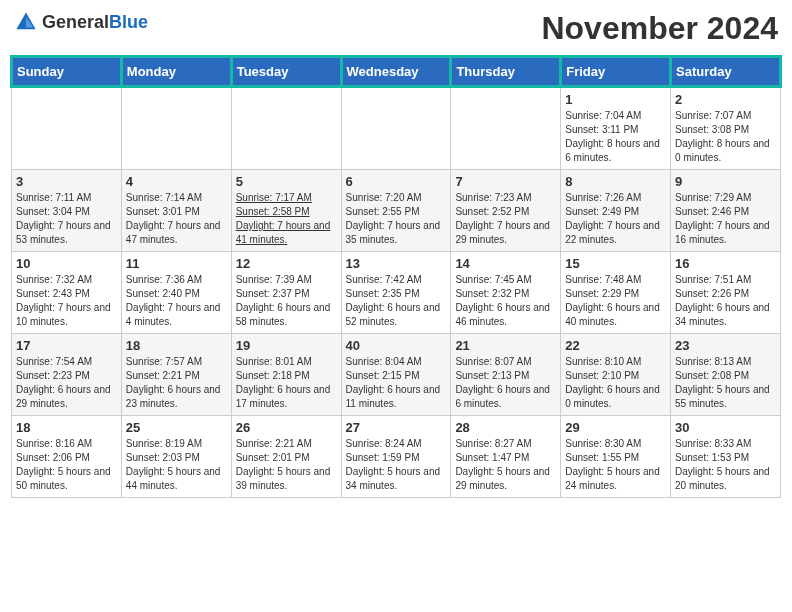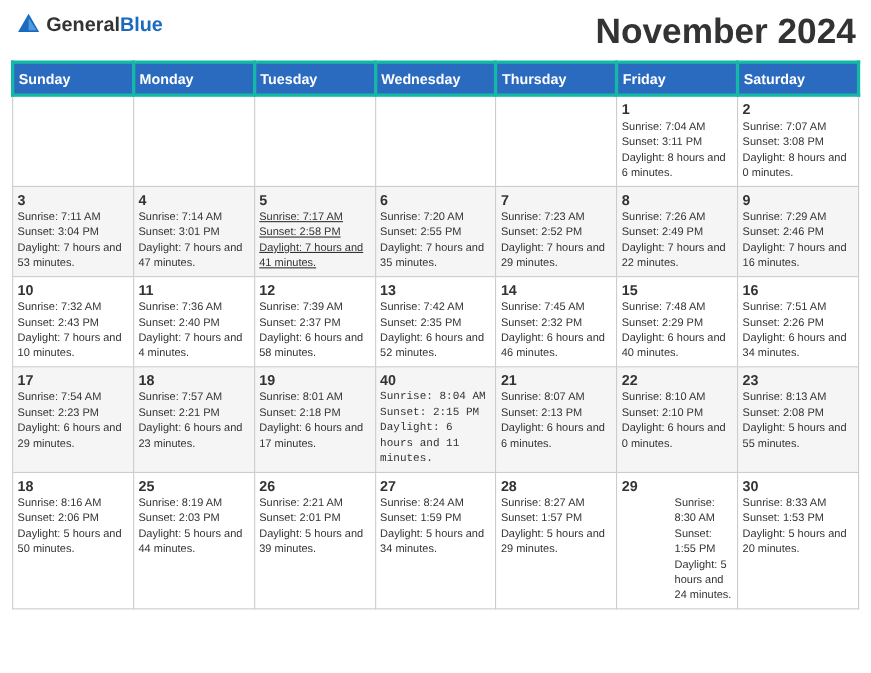--- a/index.html
+++ b/index.html
@@ -246,21 +246,21 @@
 Daylight: 6 hours and 23 minutes.</div>
         </td>
         <td>
           <span class="day-number">19</span>
           <div class="day-info" style="white-space: pre-line;">Sunrise: 8:01 AM
 Sunset: 2:18 PM
 Daylight: 6 hours and 17 minutes.</div>
         </td>
         <td>
           <span class="day-number">40</span>
-          <div class="day-info" style="white-space: pre-line; font-family: Liberation Mono, monospace;">Sunrise: 8:04 AM
+          <div class="day-info" style="white-space: pre-line;">Sunrise: 8:04 AM
 Sunset: 2:15 PM
 Daylight: 6 hours and 11 minutes.</div>
         </td>
         <td>
           <span class="day-number">21</span>
           <div class="day-info" style="white-space: pre-line;">Sunrise: 8:07 AM
 Sunset: 2:13 PM
 Daylight: 6 hours and 6 minutes.</div>
         </td>
         <td>
@@ -297,26 +297,26 @@
         </td>
         <td>
           <span class="day-number">27</span>
           <div class="day-info" style="white-space: pre-line;">Sunrise: 8:24 AM
 Sunset: 1:59 PM
 Daylight: 5 hours and 34 minutes.</div>
         </td>
         <td>
           <span class="day-number">28</span>
           <div class="day-info" style="white-space: pre-line;">Sunrise: 8:27 AM
-Sunset: 1:57 PM
+Sunset: 1:47 PM
 Daylight: 5 hours and 29 minutes.</div>
         </td>
         <td>
           <span class="day-number">29</span>
-          <div class="day-info" style="white-space: pre-line; margin-left: 48px;">Sunrise: 8:30 AM
+          <div class="day-info" style="white-space: pre-line;">Sunrise: 8:30 AM
 Sunset: 1:55 PM
 Daylight: 5 hours and 24 minutes.</div>
         </td>
         <td>
           <span class="day-number">30</span>
           <div class="day-info" style="white-space: pre-line;">Sunrise: 8:33 AM
 Sunset: 1:53 PM
 Daylight: 5 hours and 20 minutes.</div>
         </td>
       </tr>

